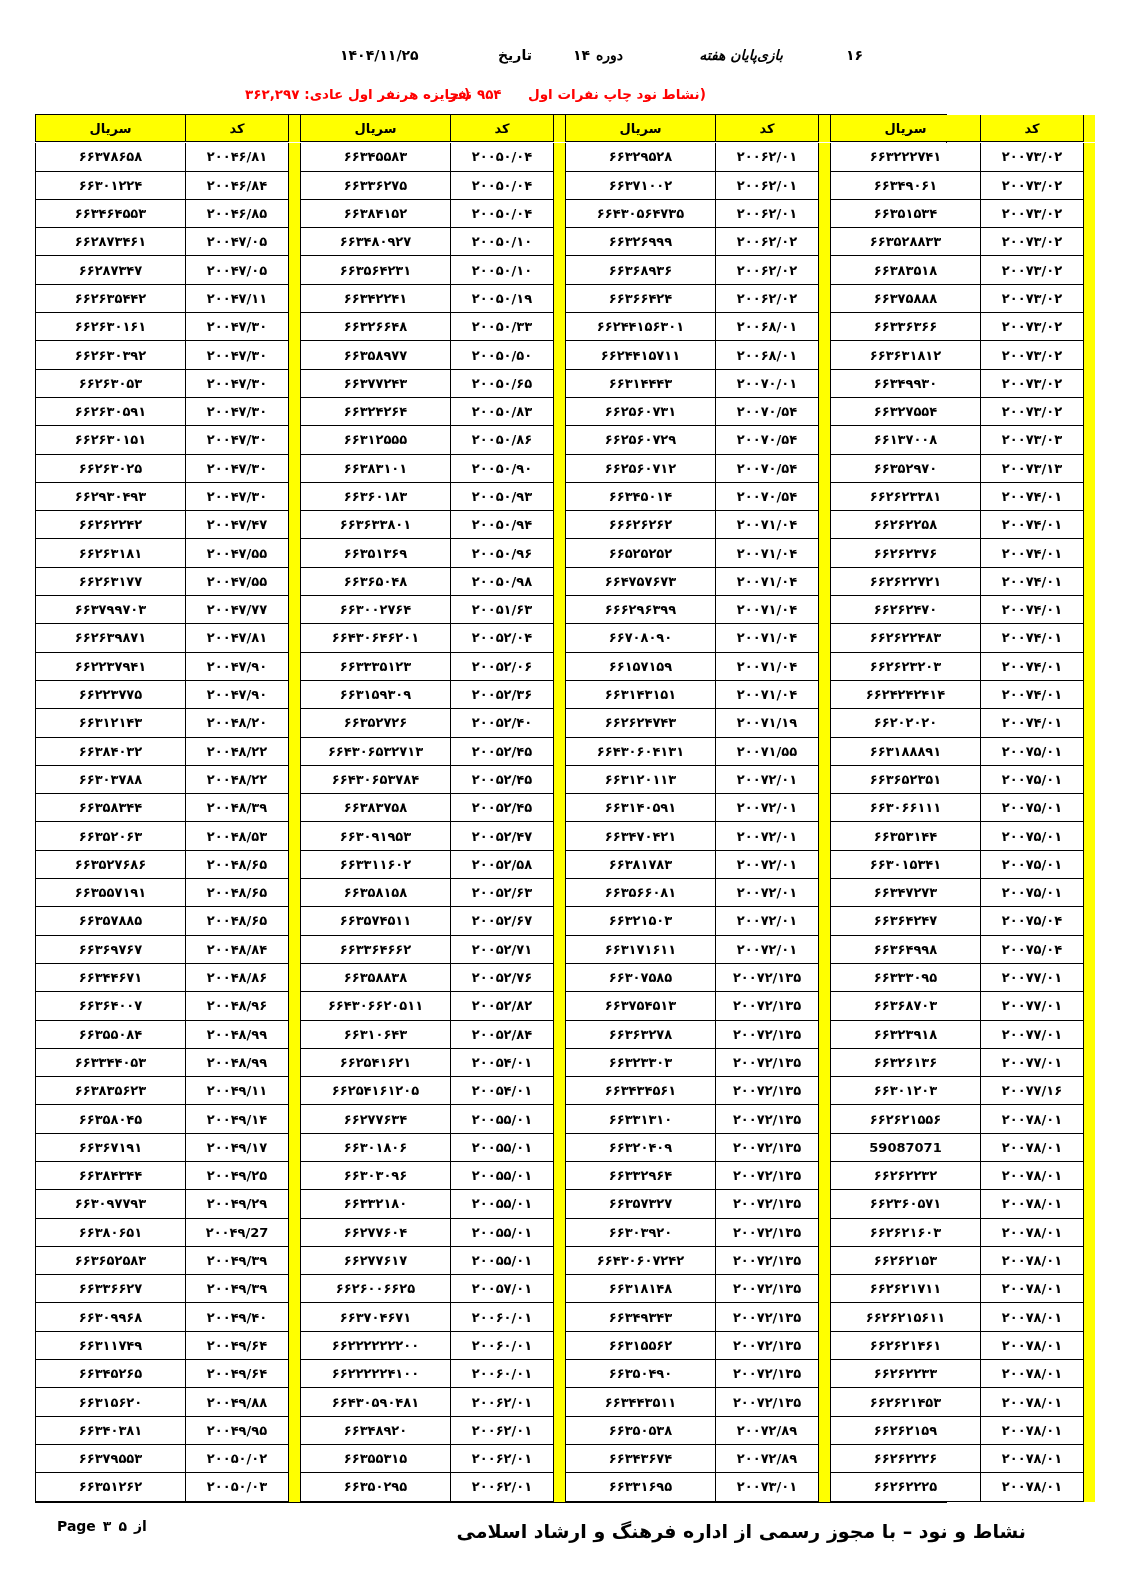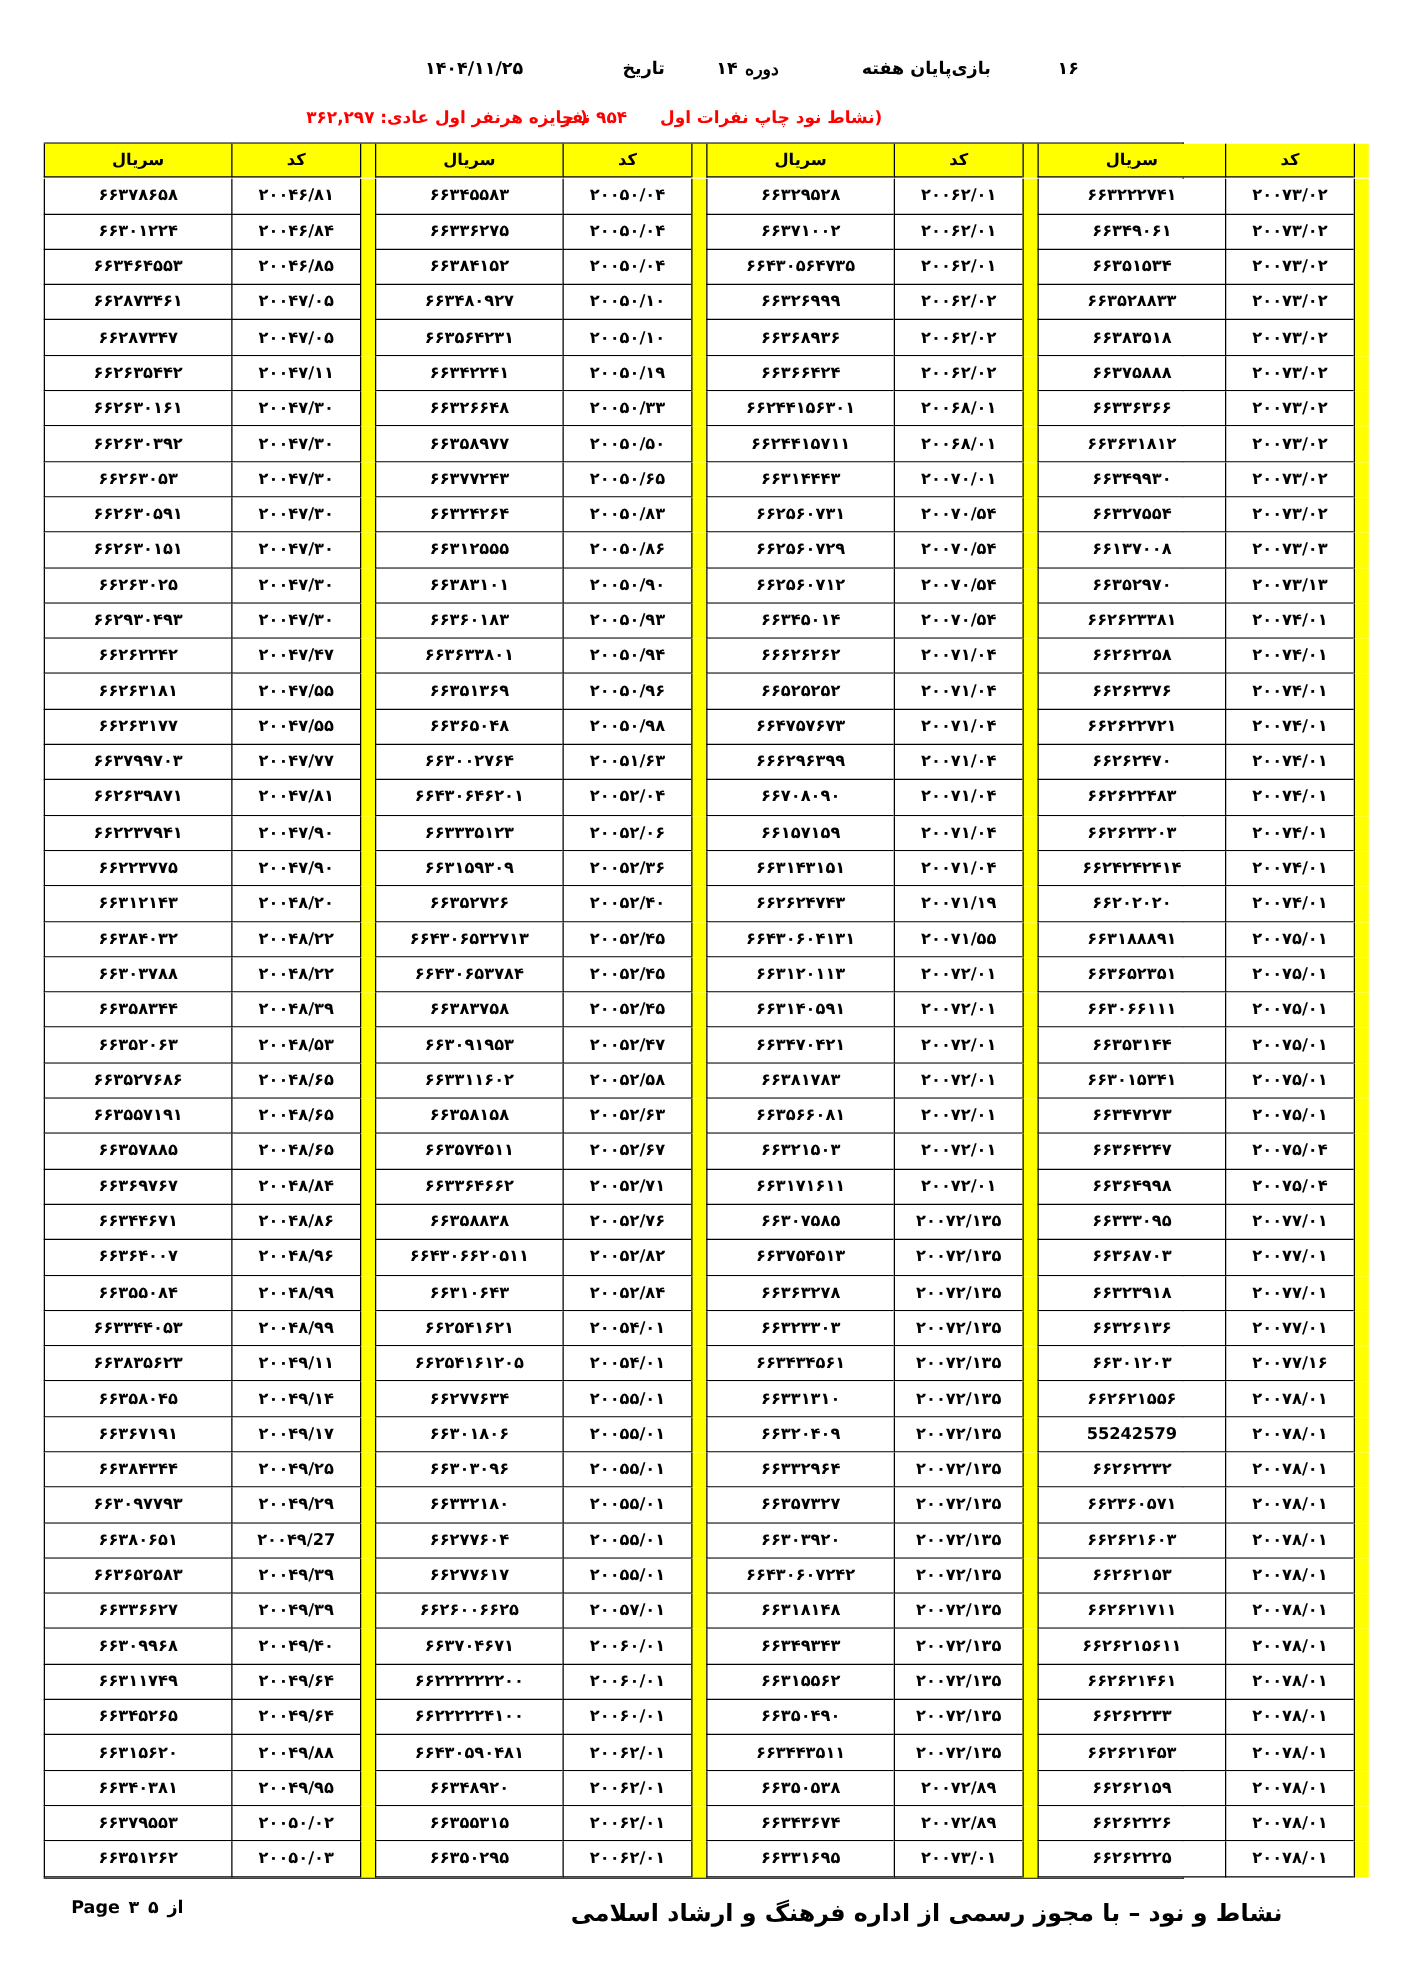--- a/index.html
+++ b/index.html
@@ -6,21 +6,21 @@
   html,body { width:1122px; height:1587px; background:#ffffff;
     font-family:"DejaVu Sans", sans-serif; font-weight:700; color:#000; }
   .page { position:relative; width:1122px; height:1587px; background:#fff; overflow:hidden; }
 
   
   .topline span { position:absolute; top:47px; font-size:14px; white-space:nowrap; direction:rtl;margin-left:32px; }
   .t-date   { left:308px; }
   .t-datelb { left:466px; }
   .t-perval { left:541px; }
   .t-perlb  { left:564px;font-family:Liberation Serif, serif; }
-  .t-game   { left:653px; width:112px; text-align:center; }
+  .t-game   { left:653px; width:112px; text-align:center;font-style:italic; }
   .t-num    { left:814px; }
 
   
   .subtitle span { position:absolute; top:86px; font-size:13.5px; color:#ff0000; white-space:nowrap; direction:rtl; }
   .sub-prize { left:245px; }
   .sub-count { left:433px;margin-left:16px; }
   .sub-title { left:528px; }
 
   
   .tbl { position:absolute; left:35px; top:114px; width:912px;
@@ -495,21 +495,21 @@
       <div class="strip"></div>
       <div class="cell">۶۶۳۶۷۱۹۱</div>
       <div class="cell">۲۰۰۴۹/۱۷</div>
       <div class="strip"></div>
       <div class="cell">۶۶۳۰۱۸۰۶</div>
       <div class="cell">۲۰۰۵۵/۰۱</div>
       <div class="strip"></div>
       <div class="cell">۶۶۳۲۰۴۰۹</div>
       <div class="cell">۲۰۰۷۲/۱۳۵</div>
       <div class="strip"></div>
-      <div class="cell">55242579</div>
+      <div class="cell">59087071</div>
       <div class="cell">۲۰۰۷۸/۰۱</div>
       <div class="strip"></div>
       <div class="cell">۶۶۳۸۴۳۴۴</div>
       <div class="cell">۲۰۰۴۹/۲۵</div>
       <div class="strip"></div>
       <div class="cell">۶۶۳۰۳۰۹۶</div>
       <div class="cell">۲۰۰۵۵/۰۱</div>
       <div class="strip"></div>
       <div class="cell">۶۶۳۳۲۹۶۴</div>
       <div class="cell">۲۰۰۷۲/۱۳۵</div>

